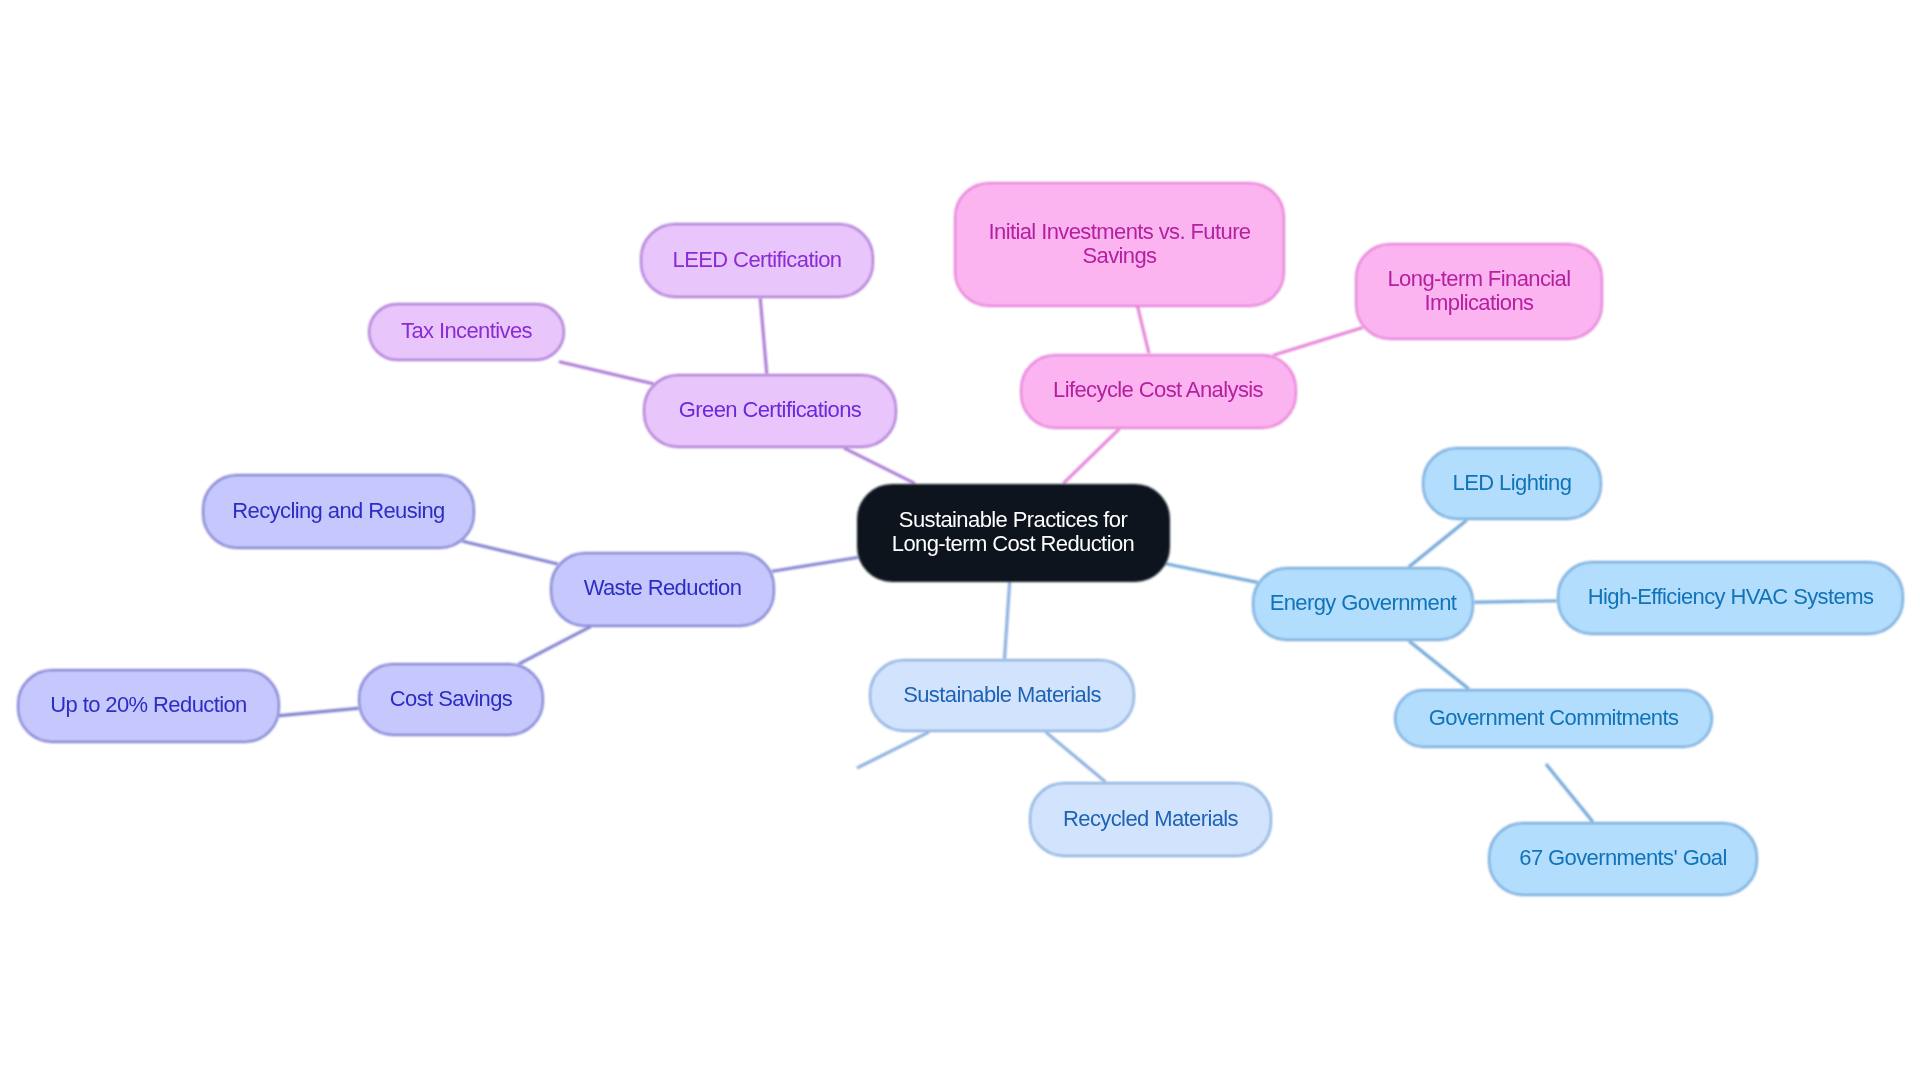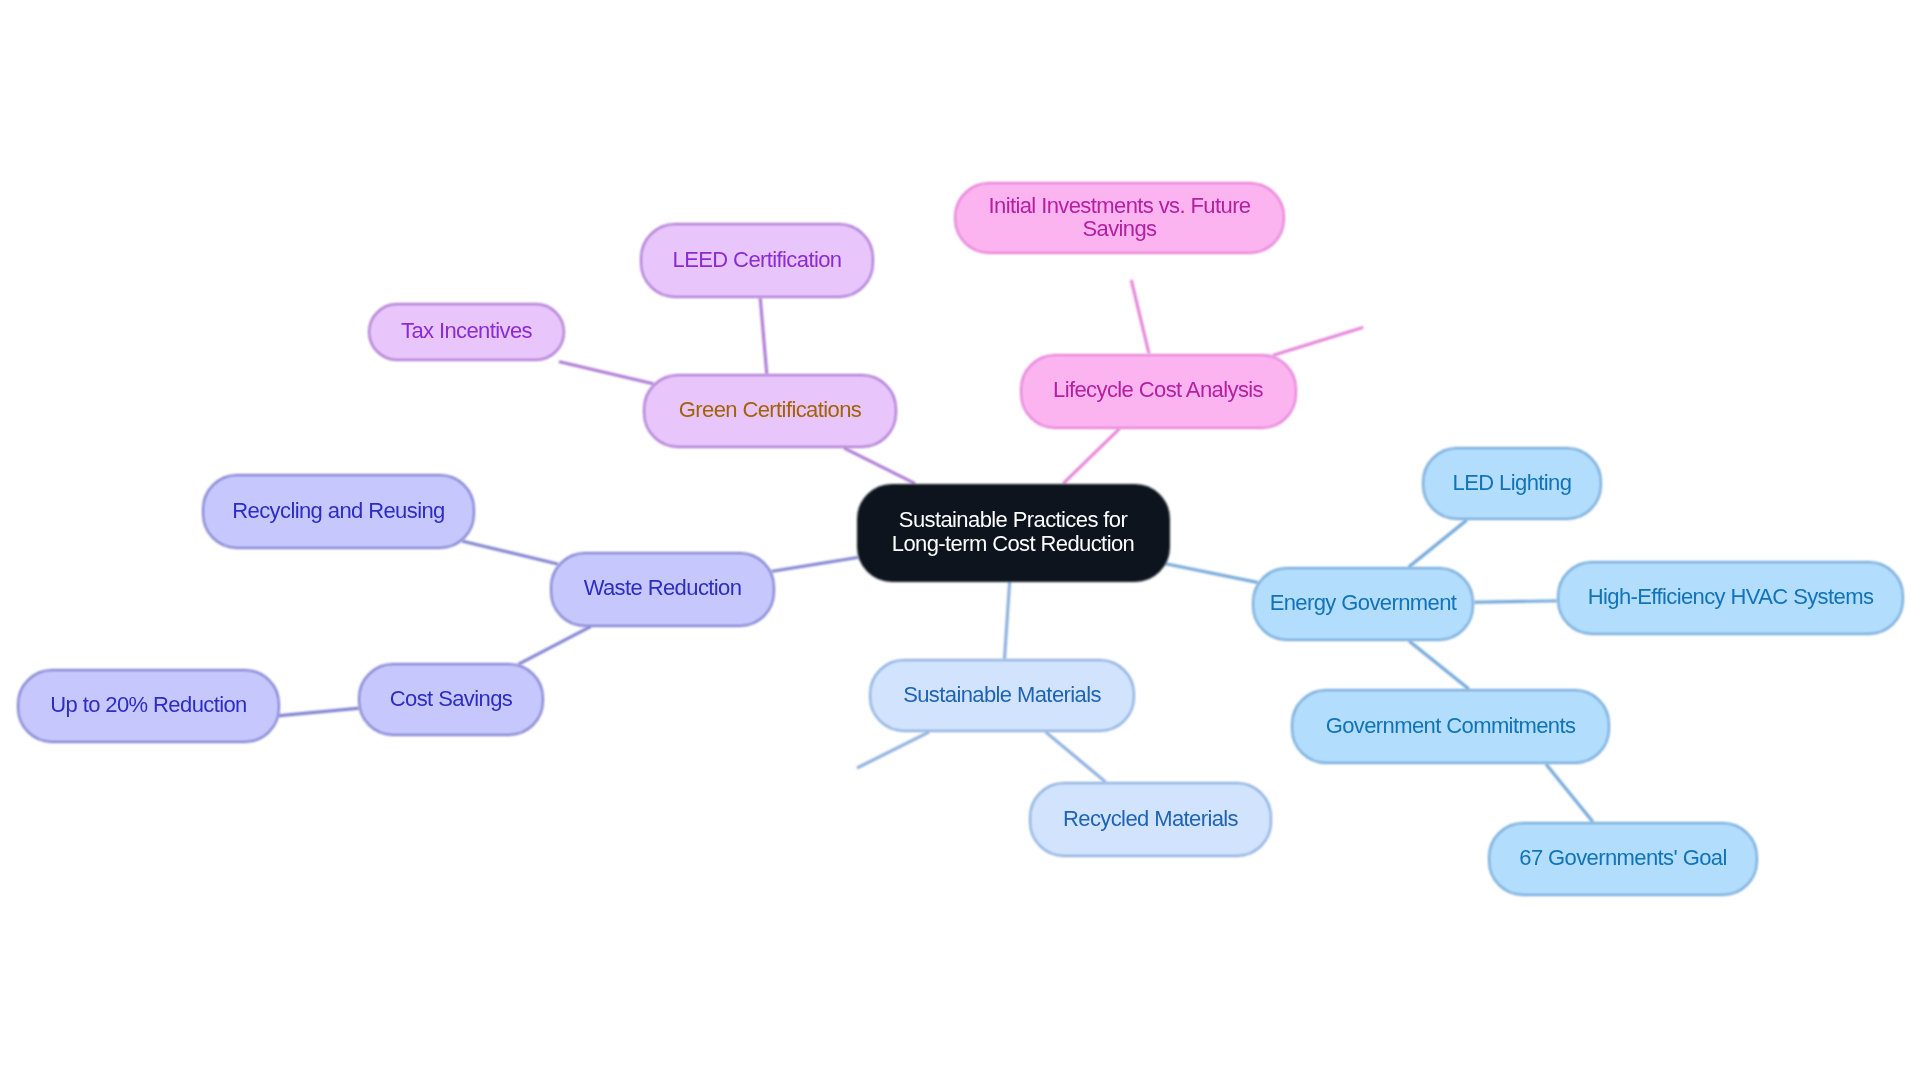--- a/index.html
+++ b/index.html
@@ -39,40 +39,45 @@
       <line x1="1009.69" y1="581.50" x2="1004.46" y2="659.00" stroke="#81a8dc" stroke-width="2.9" stroke-linecap="butt"></line>
       <line x1="929.00" y1="732.00" x2="857.00" y2="768.00" stroke="#81a8dc" stroke-width="2.9" stroke-linecap="butt"></line>
       <line x1="1045.71" y1="732.00" x2="1105.59" y2="782.00" stroke="#81a8dc" stroke-width="2.9" stroke-linecap="butt"></line>
     </svg>
 
   <div class="node" style="left: 856.5px; top: 483.5px; width: 313px; height: 98px;">
     <span class="bg" style="background: rgb(13, 20, 30); border-color: rgb(13, 20, 30); border-radius: 35px;"></span>
     <span class="lbl" style="color: rgb(255, 255, 255);">Sustainable Practices for
 Long-term Cost Reduction</span>
   </div>
-  <div class="node" style="left: 954px; top: 182.3px; width: 331px; height: 72px;">
+  <div class="node" style="left: 954px; top: 182.3px; width: 331px; height: 125px;">
     <span class="bg" style="background: rgb(252, 180, 241); border-color: rgb(228, 122, 213); border-radius: 35px;"></span>
     <span class="lbl" style="color: rgb(180, 32, 159);">Initial Investments vs. Future
 Savings</span>
+  </div>
+  <div class="node" style="left: 1355px; top: 243px; width: 248px; height: 97px;">
+    <span class="bg" style="background: rgb(252, 180, 241); border-color: rgb(228, 122, 213); border-radius: 35px;"></span>
+    <span class="lbl" style="color: rgb(180, 32, 159);">Long-term Financial
+Implications</span>
   </div>
   <div class="node" style="left: 1019.5px; top: 353.5px; width: 277px; height: 75.2px;">
     <span class="bg" style="background: rgb(252, 180, 241); border-color: rgb(228, 122, 213); border-radius: 35px;"></span>
     <span class="lbl" style="color: rgb(180, 32, 159);">Lifecycle Cost Analysis</span>
   </div>
   <div class="node" style="left: 640px; top: 223px; width: 234px; height: 75px;">
     <span class="bg" style="background: rgb(232, 198, 251); border-color: rgb(166, 111, 209); border-radius: 35px;"></span>
     <span class="lbl" style="color: rgb(139, 43, 212);">LEED Certification</span>
   </div>
   <div class="node" style="left: 368px; top: 303px; width: 197px; height: 58px;">
     <span class="bg" style="background: rgb(232, 198, 251); border-color: rgb(166, 111, 209); border-radius: 35px;"></span>
     <span class="lbl" style="color: rgb(139, 43, 212);">Tax Incentives</span>
   </div>
   <div class="node" style="left: 643px; top: 374px; width: 254px; height: 74px;">
     <span class="bg" style="background: rgb(232, 198, 251); border-color: rgb(166, 111, 209); border-radius: 35px;"></span>
-    <span class="lbl" style="color: #a16207;">Green Certifications</span>
+    <span class="lbl" style="color: #6d28d9;">Green Certifications</span>
   </div>
   <div class="node" style="left: 202px; top: 474px; width: 273px; height: 75px;">
     <span class="bg" style="background: rgb(198, 200, 253); border-color: rgb(120, 120, 206); border-radius: 35px;"></span>
     <span class="lbl" style="color: rgb(45, 45, 196);">Recycling and Reusing</span>
   </div>
   <div class="node" style="left: 550px; top: 551.5px; width: 225px; height: 75px;">
     <span class="bg" style="background: rgb(198, 200, 253); border-color: rgb(120, 120, 206); border-radius: 35px;"></span>
     <span class="lbl" style="color: rgb(45, 45, 196);">Waste Reduction</span>
   </div>
   <div class="node" style="left: 358px; top: 663px; width: 186px; height: 73px;">
@@ -88,21 +93,21 @@
     <span class="lbl" style="color: rgb(17, 115, 184);">Energy Government</span>
   </div>
   <div class="node" style="left: 1422px; top: 447px; width: 180px; height: 73px;">
     <span class="bg" style="background: rgb(178, 221, 252); border-color: rgb(108, 163, 216); border-radius: 35px;"></span>
     <span class="lbl" style="color: rgb(17, 115, 184);">LED Lighting</span>
   </div>
   <div class="node" style="left: 1557px; top: 561px; width: 347px; height: 74px;">
     <span class="bg" style="background: rgb(178, 221, 252); border-color: rgb(108, 163, 216); border-radius: 35px;"></span>
     <span class="lbl" style="color: rgb(17, 115, 184);">High-Efficiency HVAC Systems</span>
   </div>
-  <div class="node" style="left: 1291px; top: 689px; width: 319px; height: 75px;">
+  <div class="node" style="left: 1394px; top: 689px; width: 319px; height: 59px;">
     <span class="bg" style="background: rgb(178, 221, 252); border-color: rgb(108, 163, 216); border-radius: 35px;"></span>
     <span class="lbl" style="color: rgb(17, 115, 184);">Government Commitments</span>
   </div>
   <div class="node" style="left: 1488px; top: 822px; width: 270px; height: 74px;">
     <span class="bg" style="background: rgb(178, 221, 252); border-color: rgb(108, 163, 216); border-radius: 35px;"></span>
     <span class="lbl" style="color: rgb(17, 115, 184);">67 Governments' Goal</span>
   </div>
   <div class="node" style="left: 869px; top: 659px; width: 266px; height: 73px;">
     <span class="bg" style="background: rgb(210, 228, 253); border-color: rgb(129, 168, 220); border-radius: 35px;"></span>
     <span class="lbl" style="color: rgb(30, 99, 180);">Sustainable Materials</span>

